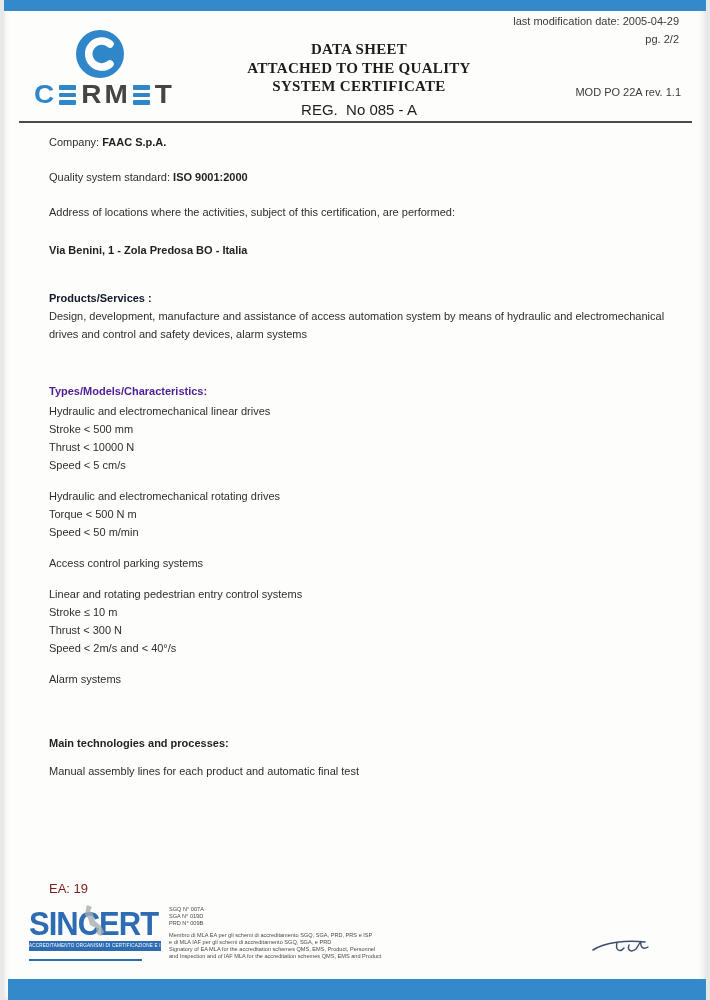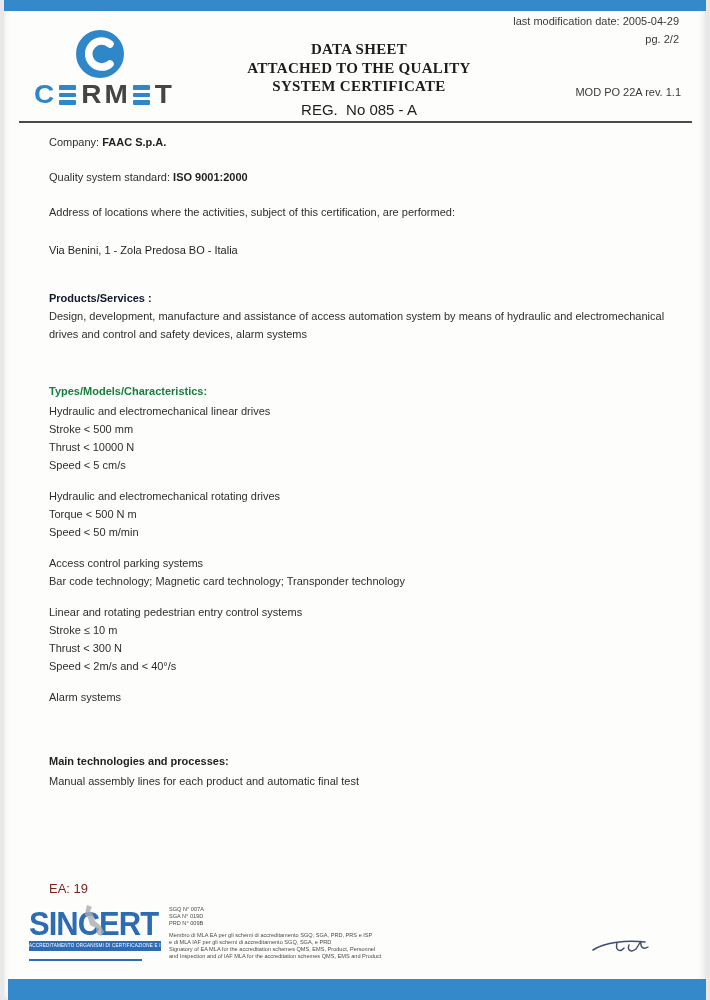--- a/index.html
+++ b/index.html
@@ -31,28 +31,28 @@
   .title-block{position:absolute;left:180px;top:40px;width:350px;text-align:center;font-weight:bold;font-size:15px;line-height:18.5px;color:#1d1d1d;letter-spacing:.3px;font-family:Liberation Serif, serif;}
   .reg-line{position:absolute;left:180px;top:101px;width:350px;text-align:center;font-weight:normal;font-size:15px;color:#1d1d1d;white-space:pre;}
   .rule{position:absolute;top:121px;left:15px;right:14px;height:2px;background:#4b4b4b;}
 
   
   .body{position:absolute;left:45px;top:133px;right:38px;font-size:11px;line-height:18px;color:#2e2e2e;}
   .b{font-weight:bold;color:#1f1f1f;}
   .l-company{margin-bottom:17px;}
   .l-standard{margin-bottom:17px;}
   .l-address-intro{margin-bottom:20px;}
-  .l-address{margin-bottom:30px;font-weight:normal;color:#1f1f1f;}
+  .l-address{margin-bottom:30px;font-weight:bold;color:#1f1f1f;}
   .h-products{font-weight:bold;color:#0f172a;margin-bottom:0;}
   .products-text{margin-bottom:39px;max-width:630px;}
-  .h-types{font-weight:bold;color:#15803d;margin-bottom:2px;}
+  .h-types{font-weight:bold;color:#4c1d95;margin-bottom:2px;}
   .type-blocks{margin-bottom:46px;}
   .type-blocks .block{margin-bottom:13px;}
   .type-blocks .block:last-child{margin-bottom:0;}
-  .h-tech{font-weight:bold;color:#1f1f1f;margin-bottom:2px;}
+  .h-tech{font-weight:bold;color:#1f1f1f;margin-bottom:10px;}
 
   .ea{position:absolute;left:45px;top:881px;font-size:13px;color:#7f1d1d;}
 
   
   .sincert{position:absolute;left:25px;top:908px;width:132px;}
   .sincert-word{position:relative;font-size:31px;font-weight:800;color:#2d6cb3;letter-spacing:-1px;line-height:32px;transform:scaleY(1.05);}
   .italy{position:absolute;left:48px;top:-4px;opacity:.8;}
   .sincert-sub{margin-top:1px;height:10px;background:#2d6cb3;color:#fff;font-size:4.6px;line-height:10px;text-align:center;letter-spacing:.2px;white-space:nowrap;overflow:hidden;}
   .sincert-line{margin-top:8px;height:2px;width:113px;background:#2d6cb3;}
 
@@ -124,21 +124,20 @@
           <div>Thrust &lt; 10000 N</div>
           <div>Speed &lt; 5 cm/s</div>
         </div>
         <div class="block">
           <div>Hydraulic and electromechanical rotating drives</div>
           <div>Torque &lt; 500 N m</div>
           <div>Speed &lt; 50 m/min</div>
         </div>
         <div class="block">
           <div>Access control parking systems</div>
-          <div>Bar code technology; Magnetic card technology; Transponder technology</div>
         </div>
         <div class="block">
           <div>Linear and rotating pedestrian entry control systems</div>
           <div>Stroke ≤ 10 m</div>
           <div>Thrust &lt; 300 N</div>
           <div>Speed &lt; 2m/s and &lt; 40°/s</div>
         </div>
         <div class="block">
           <div>Alarm systems</div>
         </div>

